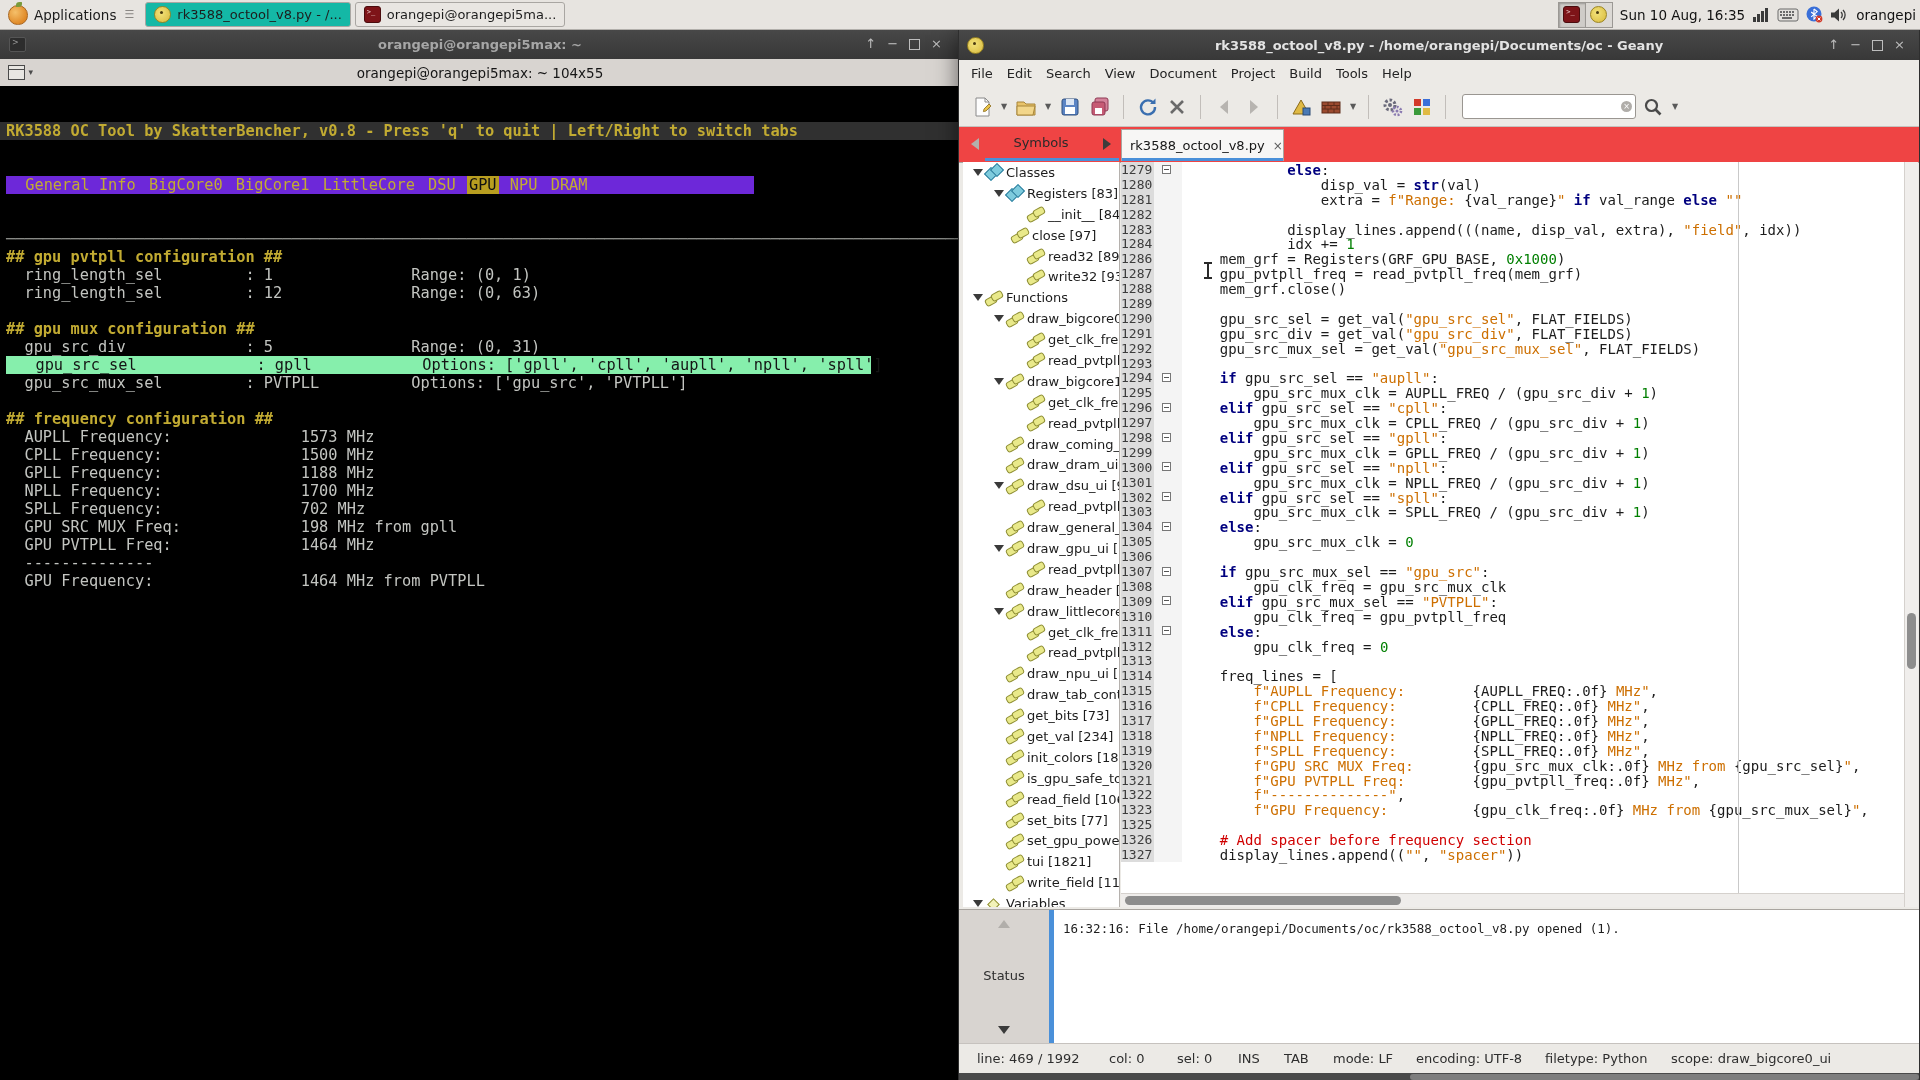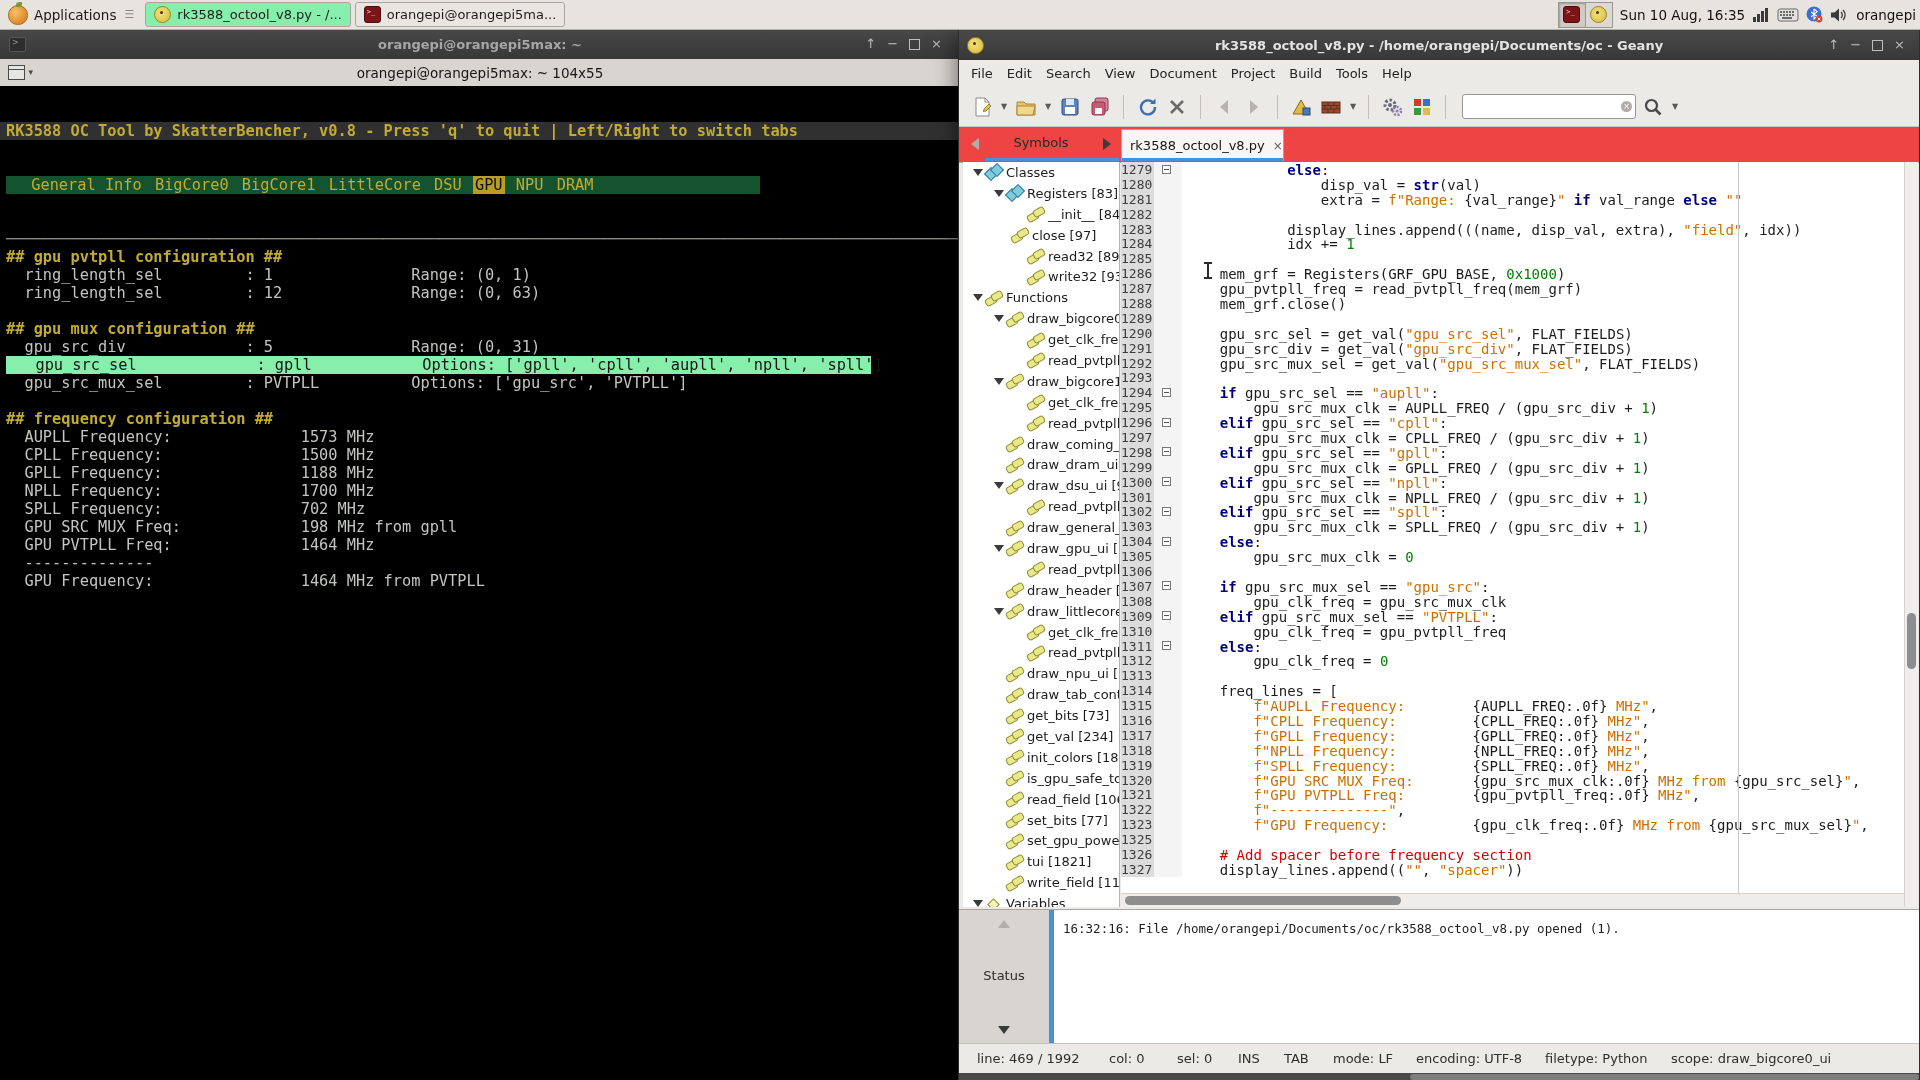--- a/index.html
+++ b/index.html
@@ -9,21 +9,21 @@
   #panel{position:absolute;left:0;top:0;width:1920px;height:29px;background:#e7e4e0;
          border-bottom:1px solid #b2afab;display:flex;align-items:center;z-index:50;}
   #apps{display:flex;align-items:center;gap:6px;padding:0 8px;height:100%;}
   #apps .lbl{font-size:13.5px;color:#1b1b1b;}
   .orangepi-logo{width:18px;height:18px;border-radius:50% 50% 48% 48%;background:radial-gradient(circle at 35% 35%,#f5c06a,#e08a28 70%);border:1px solid #a8641e;position:relative;}
   .orangepi-logo:before{content:"";position:absolute;left:7px;top:-4px;width:6px;height:5px;background:#7a9a3a;border-radius:60% 10% 60% 10%;}
   .grip{color:#8a8784;font-size:11px;letter-spacing:-1px;margin-left:2px;}
   .taskbtn{display:flex;align-items:center;gap:6px;height:23px;margin-left:4px;padding:0 8px;
            border:1px solid #a9a6a2;border-radius:3px;max-width:200px;overflow:hidden;}
   .taskbtn .tlabel{font-size:13px;color:#1d1d1d;white-space:nowrap;overflow:hidden;}
-  .taskbtn.active{background:#86efac;}
+  .taskbtn.active{background:#14b8a6;}
   .taskbtn.plain{background:#e9e6e2;}
   .mini-geany{width:15px;height:15px;border-radius:50%;background:radial-gradient(circle at 40% 40%,#f2e27a,#d8b93c);border:1px solid #9a8422;position:relative;flex:none;}
   .mini-geany:before{content:"";position:absolute;left:5px;top:4px;width:3px;height:3px;border-radius:50%;background:#4a3a10;}
   .mini-term{width:15px;height:15px;border-radius:3px;background:#7e1418;border:1px solid #4a0c0e;position:relative;flex:none;}
   .mini-term:before{content:">_";position:absolute;left:2px;top:1px;font-size:7px;color:#f0d0d0;font-family:"DejaVu Sans Mono",monospace;}
   #tray{margin-left:auto;display:flex;align-items:center;gap:7px;padding-right:4px;}
   .trayframe{display:flex;border:1px solid #9b9894;background:#dcd9d5;}
   .traycell{width:26px;height:24px;display:flex;align-items:center;justify-content:center;border-right:1px solid #9b9894;}
   .traycell:last-child{border-right:none;}
   .traycell.pressed{background:#cfccc8;box-shadow:inset 1px 1px 2px rgba(0,0,0,.25);}
@@ -48,21 +48,21 @@
   .term-winico:after{content:"▾";position:absolute;right:-9px;top:1px;font-size:9px;color:#4a4a4a;}
   #term-content{position:absolute;left:0;top:57px;right:0;bottom:0;background:#000;
                 font-family:"DejaVu Sans Mono",monospace;font-size:15.3px;line-height:18px;white-space:pre;}
   .trow{height:18px;padding-left:6px;}
   .trow.strip{background:#303030;padding-left:6px;}
   .t-h2{color:#c2ab32;font-weight:bold;}
   .t-t{color:#c3c5c1;}
   .t-rule{color:#8f918d;}
   .t-hl{background:#86efac;color:#141414;display:inline-block;width:854px;padding-left:11px;}
   #term-tabs-row{height:18px;}
-  #term-tabs-strip{display:inline-block;background:#14532d;width:740px;height:18px;padding-left:14px;color:#c2ab32;}
+  #term-tabs-strip{display:inline-block;background:#6d28d9;width:740px;height:18px;padding-left:8px;color:#c2ab32;}
   .term-tab{padding:0 2px;}
   .term-tab.active{background:#b89e20;color:#111;}
   .term-title-ico{width:15px;height:13px;margin-left:9px;background:#2d2d2d;border:1px solid #555;border-radius:2px;position:relative;}
   .term-title-ico:before{content:">";position:absolute;left:2px;top:0px;font-size:8px;color:#999;}
   
   #geany{left:958px;top:29px;width:962px;height:1051px;background:#eceae6;border:1px solid #2e2e2e;box-sizing:border-box;}
   #geany .ttext{color:#e4e4e4;}
   #menubar{position:absolute;left:0;top:30px;right:0;height:27px;background:#eceae6;display:flex;align-items:center;padding-left:5px;}
   .menu-item{font-size:13px;color:#242424;padding:4px 7px;}
   #toolbar{position:absolute;left:0;top:57px;right:0;height:40px;background:#eceae6;border-bottom:1px solid #c6c2be;
@@ -593,21 +593,20 @@
         </div>
       </div>
 
     <div id="editor">
         <div class="codeline"><span class="ln">1279</span><span class="fold"><span class="foldbox"></span></span><span class="codetext"><span class="cl-d">            </span><span class="cl-k">else</span><span class="cl-d">:</span></span></div>
         <div class="codeline"><span class="ln">1280</span><span class="fold"></span><span class="codetext"><span class="cl-d">                disp_val = </span><span class="cl-k">str</span><span class="cl-d">(val)</span></span></div>
         <div class="codeline"><span class="ln">1281</span><span class="fold"></span><span class="codetext"><span class="cl-d">                extra = </span><span class="cl-s">f"Range: </span><span class="cl-d">{val_range}</span><span class="cl-s">"</span><span class="cl-d"> </span><span class="cl-k">if</span><span class="cl-d"> val_range </span><span class="cl-k">else</span><span class="cl-d"> </span><span class="cl-s">""</span></span></div>
         <div class="codeline"><span class="ln">1282</span><span class="fold"></span><span class="codetext"></span></div>
         <div class="codeline"><span class="ln">1283</span><span class="fold"></span><span class="codetext"><span class="cl-d">            display_lines.append(((name, disp_val, extra), </span><span class="cl-s">"field"</span><span class="cl-d">, idx))</span></span></div>
         <div class="codeline"><span class="ln">1284</span><span class="fold"></span><span class="codetext"><span class="cl-d">            idx += </span><span class="cl-n">1</span></span></div>
-        <div class="codeline"><span class="ln">1285</span><span class="fold"></span><span class="codetext"></span></div>
         <div class="codeline"><span class="ln">1286</span><span class="fold"></span><span class="codetext"><span class="cl-d">    mem_grf = Registers(GRF_GPU_BASE, </span><span class="cl-n">0x1000</span><span class="cl-d">)</span></span></div>
         <div class="codeline"><span class="ln">1287</span><span class="fold"></span><span class="codetext"><span class="cl-d">    gpu_pvtpll_freq = read_pvtpll_freq(mem_grf)</span></span></div>
         <div class="codeline"><span class="ln">1288</span><span class="fold"></span><span class="codetext"><span class="cl-d">    mem_grf.close()</span></span></div>
         <div class="codeline"><span class="ln">1289</span><span class="fold"></span><span class="codetext"></span></div>
         <div class="codeline"><span class="ln">1290</span><span class="fold"></span><span class="codetext"><span class="cl-d">    gpu_src_sel = get_val(</span><span class="cl-s">"gpu_src_sel"</span><span class="cl-d">, FLAT_FIELDS)</span></span></div>
         <div class="codeline"><span class="ln">1291</span><span class="fold"></span><span class="codetext"><span class="cl-d">    gpu_src_div = get_val(</span><span class="cl-s">"gpu_src_div"</span><span class="cl-d">, FLAT_FIELDS)</span></span></div>
         <div class="codeline"><span class="ln">1292</span><span class="fold"></span><span class="codetext"><span class="cl-d">    gpu_src_mux_sel = get_val(</span><span class="cl-s">"gpu_src_mux_sel"</span><span class="cl-d">, FLAT_FIELDS)</span></span></div>
         <div class="codeline"><span class="ln">1293</span><span class="fold"></span><span class="codetext"></span></div>
         <div class="codeline"><span class="ln">1294</span><span class="fold"><span class="foldbox"></span></span><span class="codetext"><span class="cl-d">    </span><span class="cl-k">if</span><span class="cl-d"> gpu_src_sel == </span><span class="cl-s">"aupll"</span><span class="cl-d">:</span></span></div>
         <div class="codeline"><span class="ln">1295</span><span class="fold"></span><span class="codetext"><span class="cl-d">        gpu_src_mux_clk = AUPLL_FREQ / (gpu_src_div + </span><span class="cl-n">1</span><span class="cl-d">)</span></span></div>

